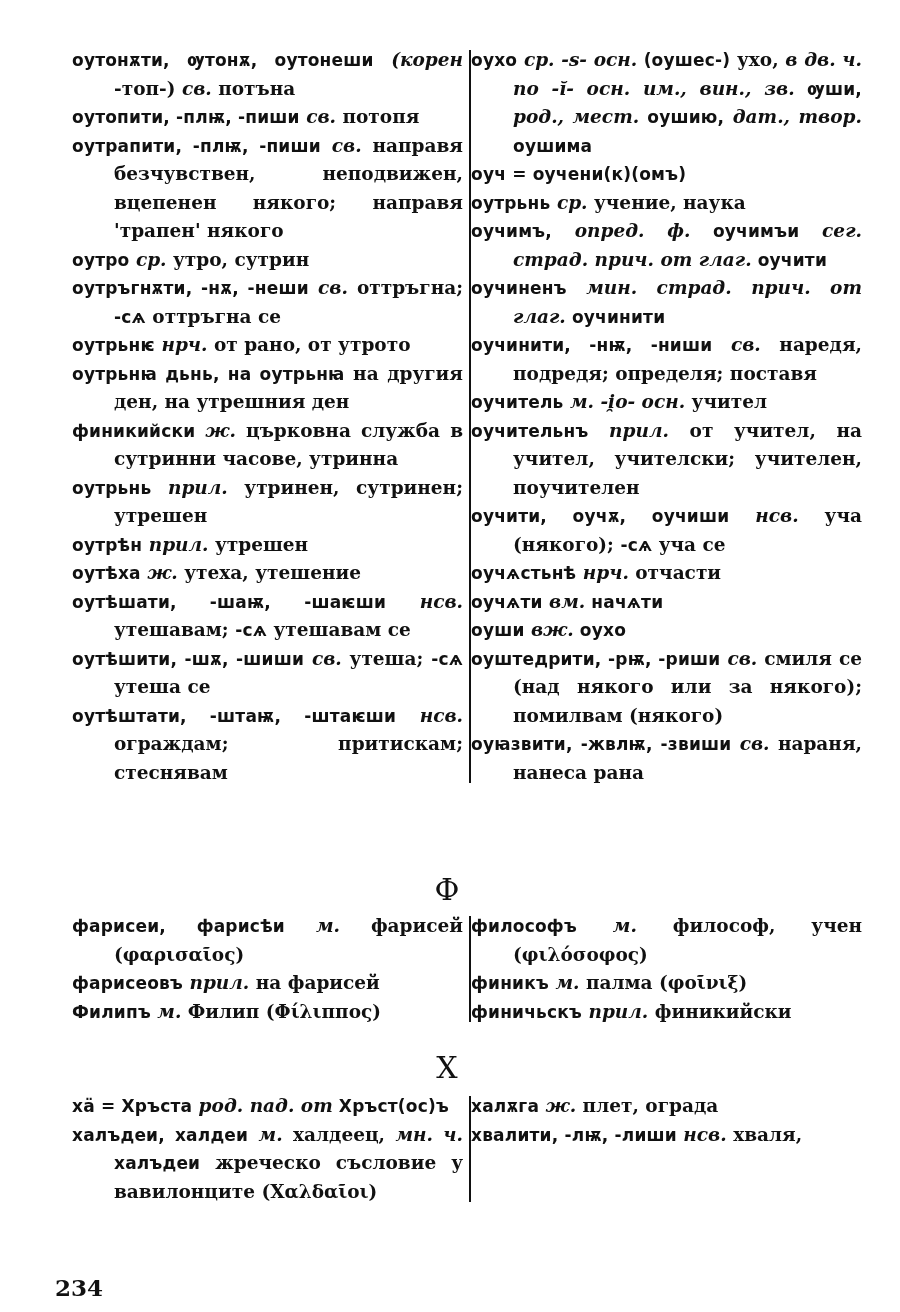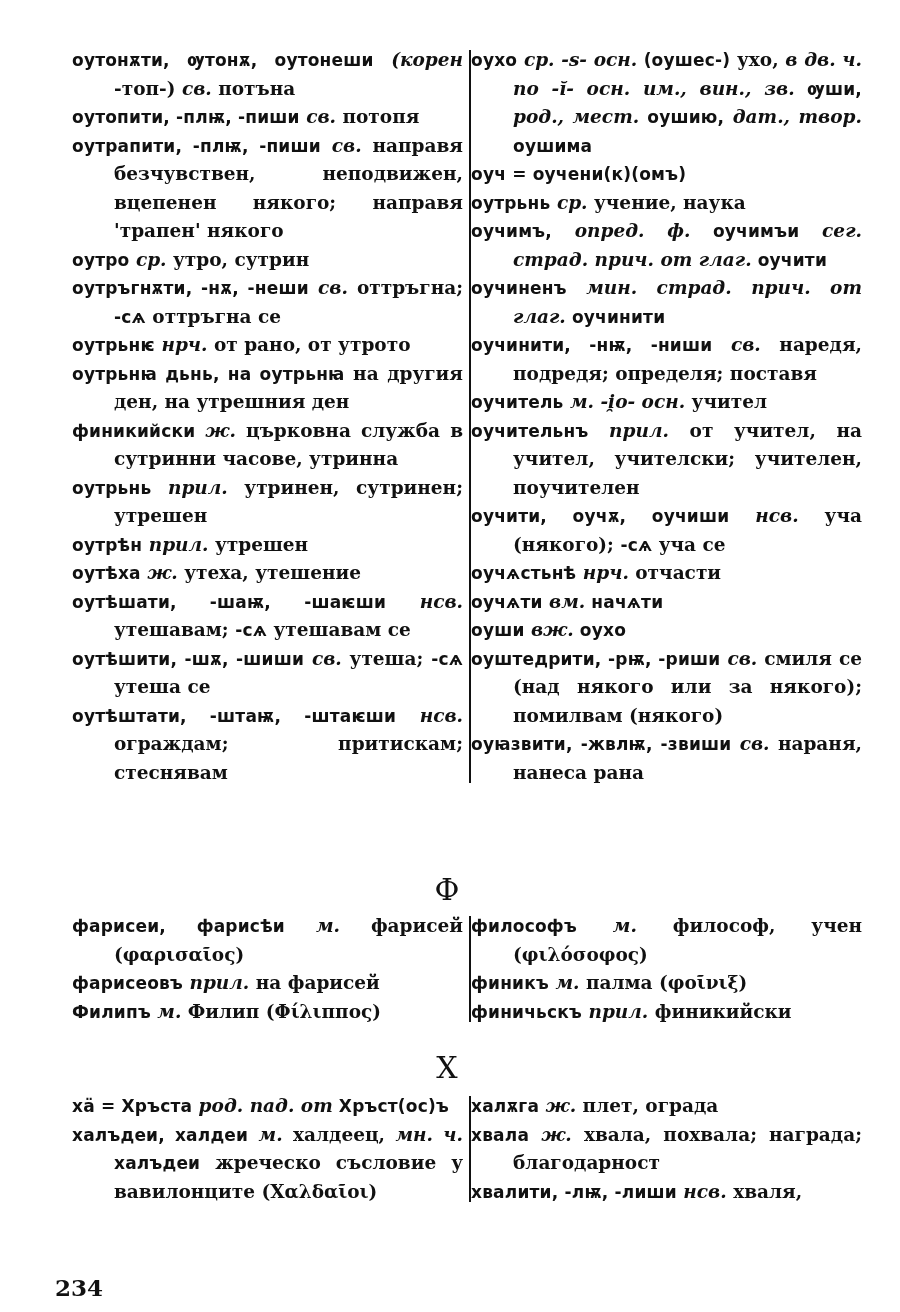--- a/index.html
+++ b/index.html
@@ -85,20 +85,19 @@
 
   <div class="section" style="top:1092px;">
     <div class="cols">
       <div class="col left" id="s2-left">
           <p class="entry"><span class="hw">хӓ = Хръста</span><span class="gr"> род. пад. от</span><span class="hw"> Хръст(ос)ъ</span></p>
           <p class="entry"><span class="hw">халъдеи, халдеи</span><span class="gr"> м.</span><span class="df"> халдеец, </span><span class="gr">мн. ч.</span><span class="hw"> халъдеи</span><span class="df"> жреческо съсловие у вавилонците (Χαλδαῖοι)</span></p>
         </div>
       <div class="divider"></div>
       <div class="col right" id="s2-right">
           <p class="entry"><span class="hw">халѫга</span><span class="gr"> ж.</span><span class="df"> плет, ограда</span></p>
-          <p class="entry"><span class="hw">хвала</span><span class="gr"> ж.</span><span class="df"> хвала, похвала; награда; благодарност</span></p>
           <p class="entry"><span class="hw">хвалити, -лѭ, -лиши</span><span class="gr"> нсв.</span><span class="df"> хваля,</span></p>
         </div>
     </div>
   </div>
 
   <div class="pagenum">234</div>
 </div>
 
 </body></html>

